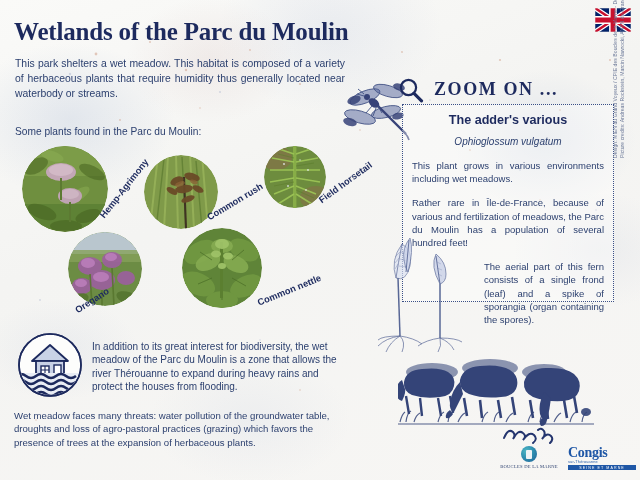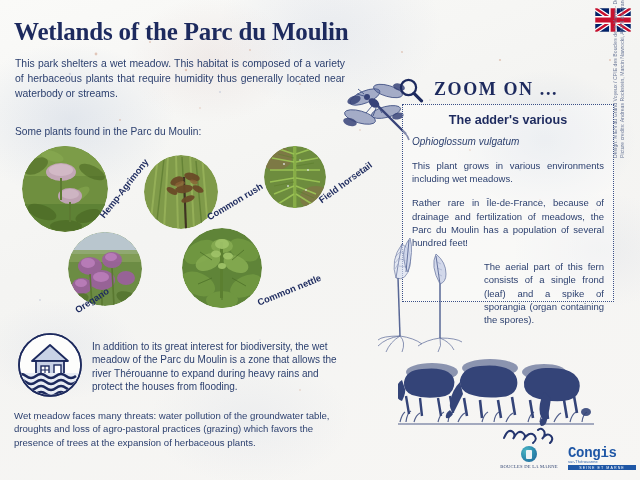--- a/index.html
+++ b/index.html
@@ -155,20 +155,21 @@
     background: rgba(255,255,255,0.38);
   }
   .zoom-box .name {
     text-align: center;
     font-size: 12.6px;
     font-weight: bold;
     color: #1d2a5e;
     margin-top: 1px;
   }
   .zoom-box .latin {
+    text-align: center;
     font-size: 10px;
     font-style: italic;
     color: #2b3f6e;
     margin-top: 9px;
   }
   .zoom-box p {
     margin: 0;
     font-size: 9.5px;
     line-height: 13.2px;
     color: #2b3f6e;
@@ -228,21 +229,21 @@
     color: #2b3f6e;
     white-space: nowrap;
   }
   .logo-congis {
     position: absolute;
     left: 568px;
     top: 446px;
     width: 68px;
   }
   .logo-congis .word {
-    font-family: Liberation Mono, monospace;
+    font-family: Liberation Serif, serif;
     font-size: 14px;
     font-weight: bold;
     color: #1f57a6;
     letter-spacing: -0.3px;
     line-height: 14px;
   }
   .logo-congis .sub {
     font-size: 3.8px;
     color: #1f57a6;
     letter-spacing: 0.2px;
@@ -587,21 +588,21 @@
       <circle cx="10.5" cy="10.5" r="7.6" fill="none" stroke="#1d2a5e" stroke-width="2.2"></circle>
       <path d="M16,16.4 L23.5,23.8" stroke="#1d2a5e" stroke-width="3.2" stroke-linecap="round"></path>
     </svg>
     <div class="ztitle">ZOOM ON ...</div>
   </div>
 
   <div class="zoom-box">
     <div class="name">The adder's various</div>
     <div class="latin">Ophioglossum vulgatum</div>
     <p class="p1">This plant grows in various environments including wet meadows.</p>
-    <p class="p2">Rather rare in Île-de-France, because of drainage and fertilization of meadows, the Parc du Moulin has a population of several hundred feet!</p>
+    <p class="p2">Rather rare in Île-de-France, because of various and fertilization of meadows, the Parc du Moulin has a population of several hundred feet!</p>
     <p class="p3">The aerial part of this fern consists of a single frond (leaf) and a spike of sporangia (organ containing the spores).</p>
   </div>
 
   <svg style="position:absolute; left:378px; top:232px; width:96px; height:128px;" viewBox="0 0 96 128">
     <g stroke="#3d4f86" fill="none" stroke-width="0.8" opacity="0.85">
 
       <path d="M24,12 q-12,16 -6,34 q10,4 14,-12 q3,-16 -8,-22 Z" fill="#d9dff0" opacity="0.75"></path>
       <path d="M24,12 q-4,20 -6,34" stroke="#3d4f86" stroke-width="0.7"></path>
       <g stroke="#55659a" stroke-width="0.45" opacity="0.8">
         <path d="M22,20 l-5,5"></path>

